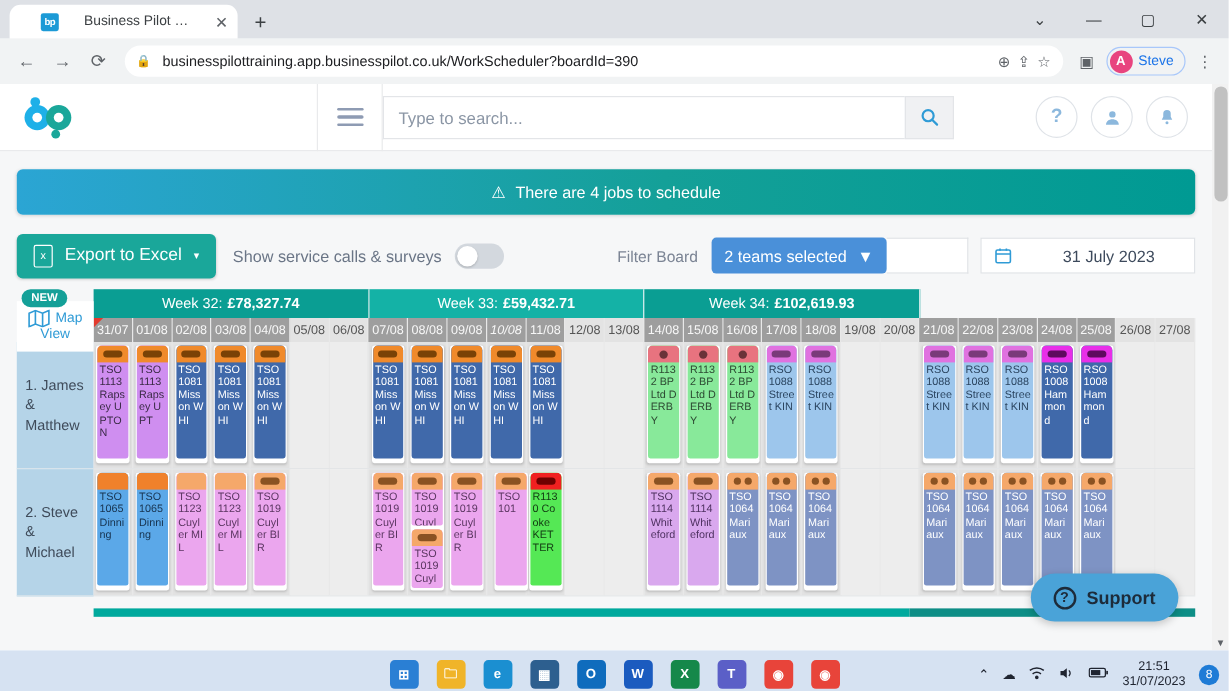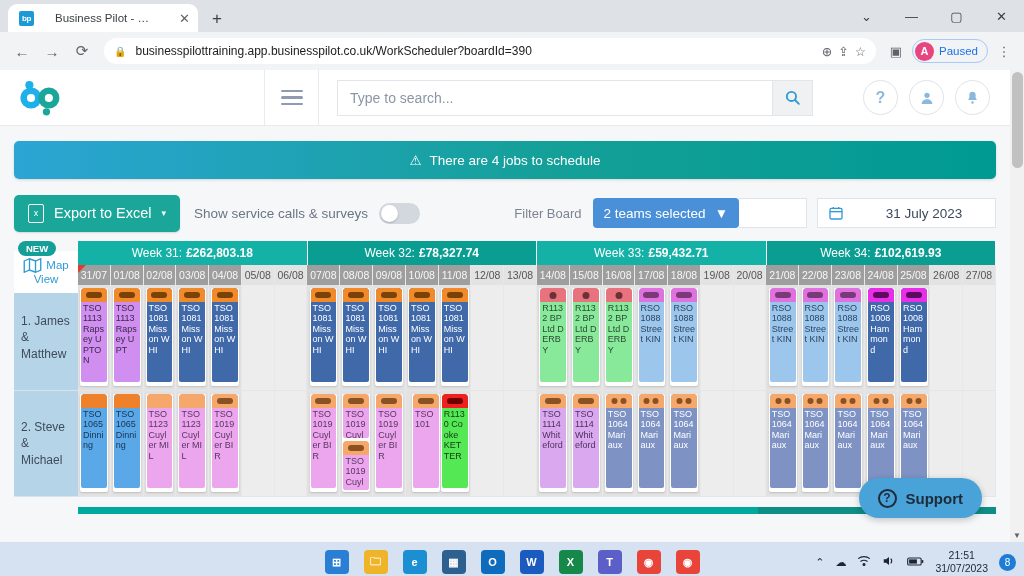--- a/index.html
+++ b/index.html
@@ -12,21 +12,21 @@
 
   
   .browser-tabstrip {
     height: 32px; background: #dee1e6;
     display: flex; align-items: flex-end; position: relative;
   }
   .tab {
     height: 28px; width: 190px; background: #fff;
     border-radius: 9px 9px 0 0;
     display: flex; align-items: center; gap: 21px;
-    padding: 0 8px 0 11px; margin-left: 8px;
+    padding: 0 8px 0 26px; margin-left: 8px;
     font-size: 11.5px; color: #3c4043;
   }
   .tab-favicon {
     width: 15px; height: 15px; background: #1c9ad6; border-radius: 2px;
     color: #fff; font-size: 8px; font-weight: bold;
     display: flex; align-items: center; justify-content: center;
     letter-spacing: -.5px; flex: 0 0 auto;
   }
   .tab-title { flex: 1 1 auto; white-space: nowrap; overflow: hidden; text-overflow: ellipsis; }
   .tab-close { font-size: 13px; color: #5f6368; width: 16px; text-align: center; }
@@ -70,21 +70,21 @@
 
   .app-header {
     height: 56px; background: #fff; display: flex; align-items: center;
     border-bottom: 1px solid #e9eaec;
   }
   .logo-wrap { width: 264px; display: flex; align-items: center; padding-left: 18px; }
   .logo-svg { width: 52px; height: 40px; }
   .hamburger-cell { width: 55px; height: 56px; display: flex; align-items: center; justify-content: center;
                     border-left: 1px solid #e9eaec; border-right: 1px solid #e9eaec; }
   .hamburger span { display: block; width: 22px; height: 2.3px; background: #8e9bb3; margin: 4px 0; border-radius: 2px; }
-  .search-wrap { display: flex; margin-left: 18px; }
+  .search-wrap { display: flex; }
   .search-input {
     width: 435px; height: 36px; border: 1px solid #e3e5e8; border-right: none;
     background: #fff; padding: 0 12px; font-size: 14px; color: #3d4a5c;
     font-family: "Liberation Sans", sans-serif; outline: none;
   }
   .search-input::placeholder { color: #8b96a5; }
   .search-btn {
     width: 41px; height: 36px; background: #f0f1f3; border: 1px solid #e3e5e8;
     display: flex; align-items: center; justify-content: center;
   }
@@ -269,21 +269,21 @@
     <span class="omni-actions">
       <span class="omni-ico">⊕</span>
       <span class="omni-ico">⇪</span>
       <span class="omni-ico">☆</span>
     </span>
   </div>
   <div class="tb-right">
     <span class="tb-ico">▣</span>
     <div class="profile-pill">
       <span class="avatar-circ">A</span>
-      <span>Paused</span>
+      <span>Steve</span>
     </div>
     <span class="tb-ico">⋮</span>
   </div>
 </div>
 
 <div class="viewport">
 <div class="page">
 
   <div class="app-header">
     <div class="logo-wrap">
@@ -373,24 +373,20 @@
           <path d="M1 4l7-3 8 3 7-3v15l-7 3-8-3-7 3z"></path>
               <path d="M8 1v15M16 4v15"></path>
         </svg>
         <span>Map</span>
       </span>
       <span>View</span>
     </div>
 
     <div class="grid-scroll">
       <div class="week-row" id="week-row">
-            <div class="week-cell" style="width: 229.6px; background: rgb(20, 178, 166);">
-              <span>Week 31:</span>
-              <b>£262,803.18</b>
-            </div>
             <div class="week-cell" style="width: 229.6px; background: rgb(10, 158, 147);">
               <span>Week 32:</span>
               <b>£78,327.74</b>
             </div>
             <div class="week-cell" style="width: 229.6px; background: rgb(20, 178, 166);">
               <span>Week 33:</span>
               <b>£59,432.71</b>
             </div>
             <div class="week-cell" style="width: 229.6px; background: rgb(10, 158, 147);">
               <span>Week 34:</span>
@@ -422,21 +418,21 @@
             </div>
             <div class="day-cell wd" style="width: 32.8px;">
               <span>07/08</span>
             </div>
             <div class="day-cell wd" style="width: 32.8px;">
               <span>08/08</span>
             </div>
             <div class="day-cell wd" style="width: 32.8px;">
               <span>09/08</span>
             </div>
-            <div class="day-cell wd" style="width: 32.8px;">
+            <div class="day-cell wd" style="width: 32.8px; font-style: italic;">
               <span>10/08</span>
             </div>
             <div class="day-cell wd" style="width: 32.8px;">
               <span>11/08</span>
             </div>
             <div class="day-cell we" style="width: 32.8px;">
               <span>12/08</span>
             </div>
             <div class="day-cell we" style="width: 32.8px;">
               <span>13/08</span>

